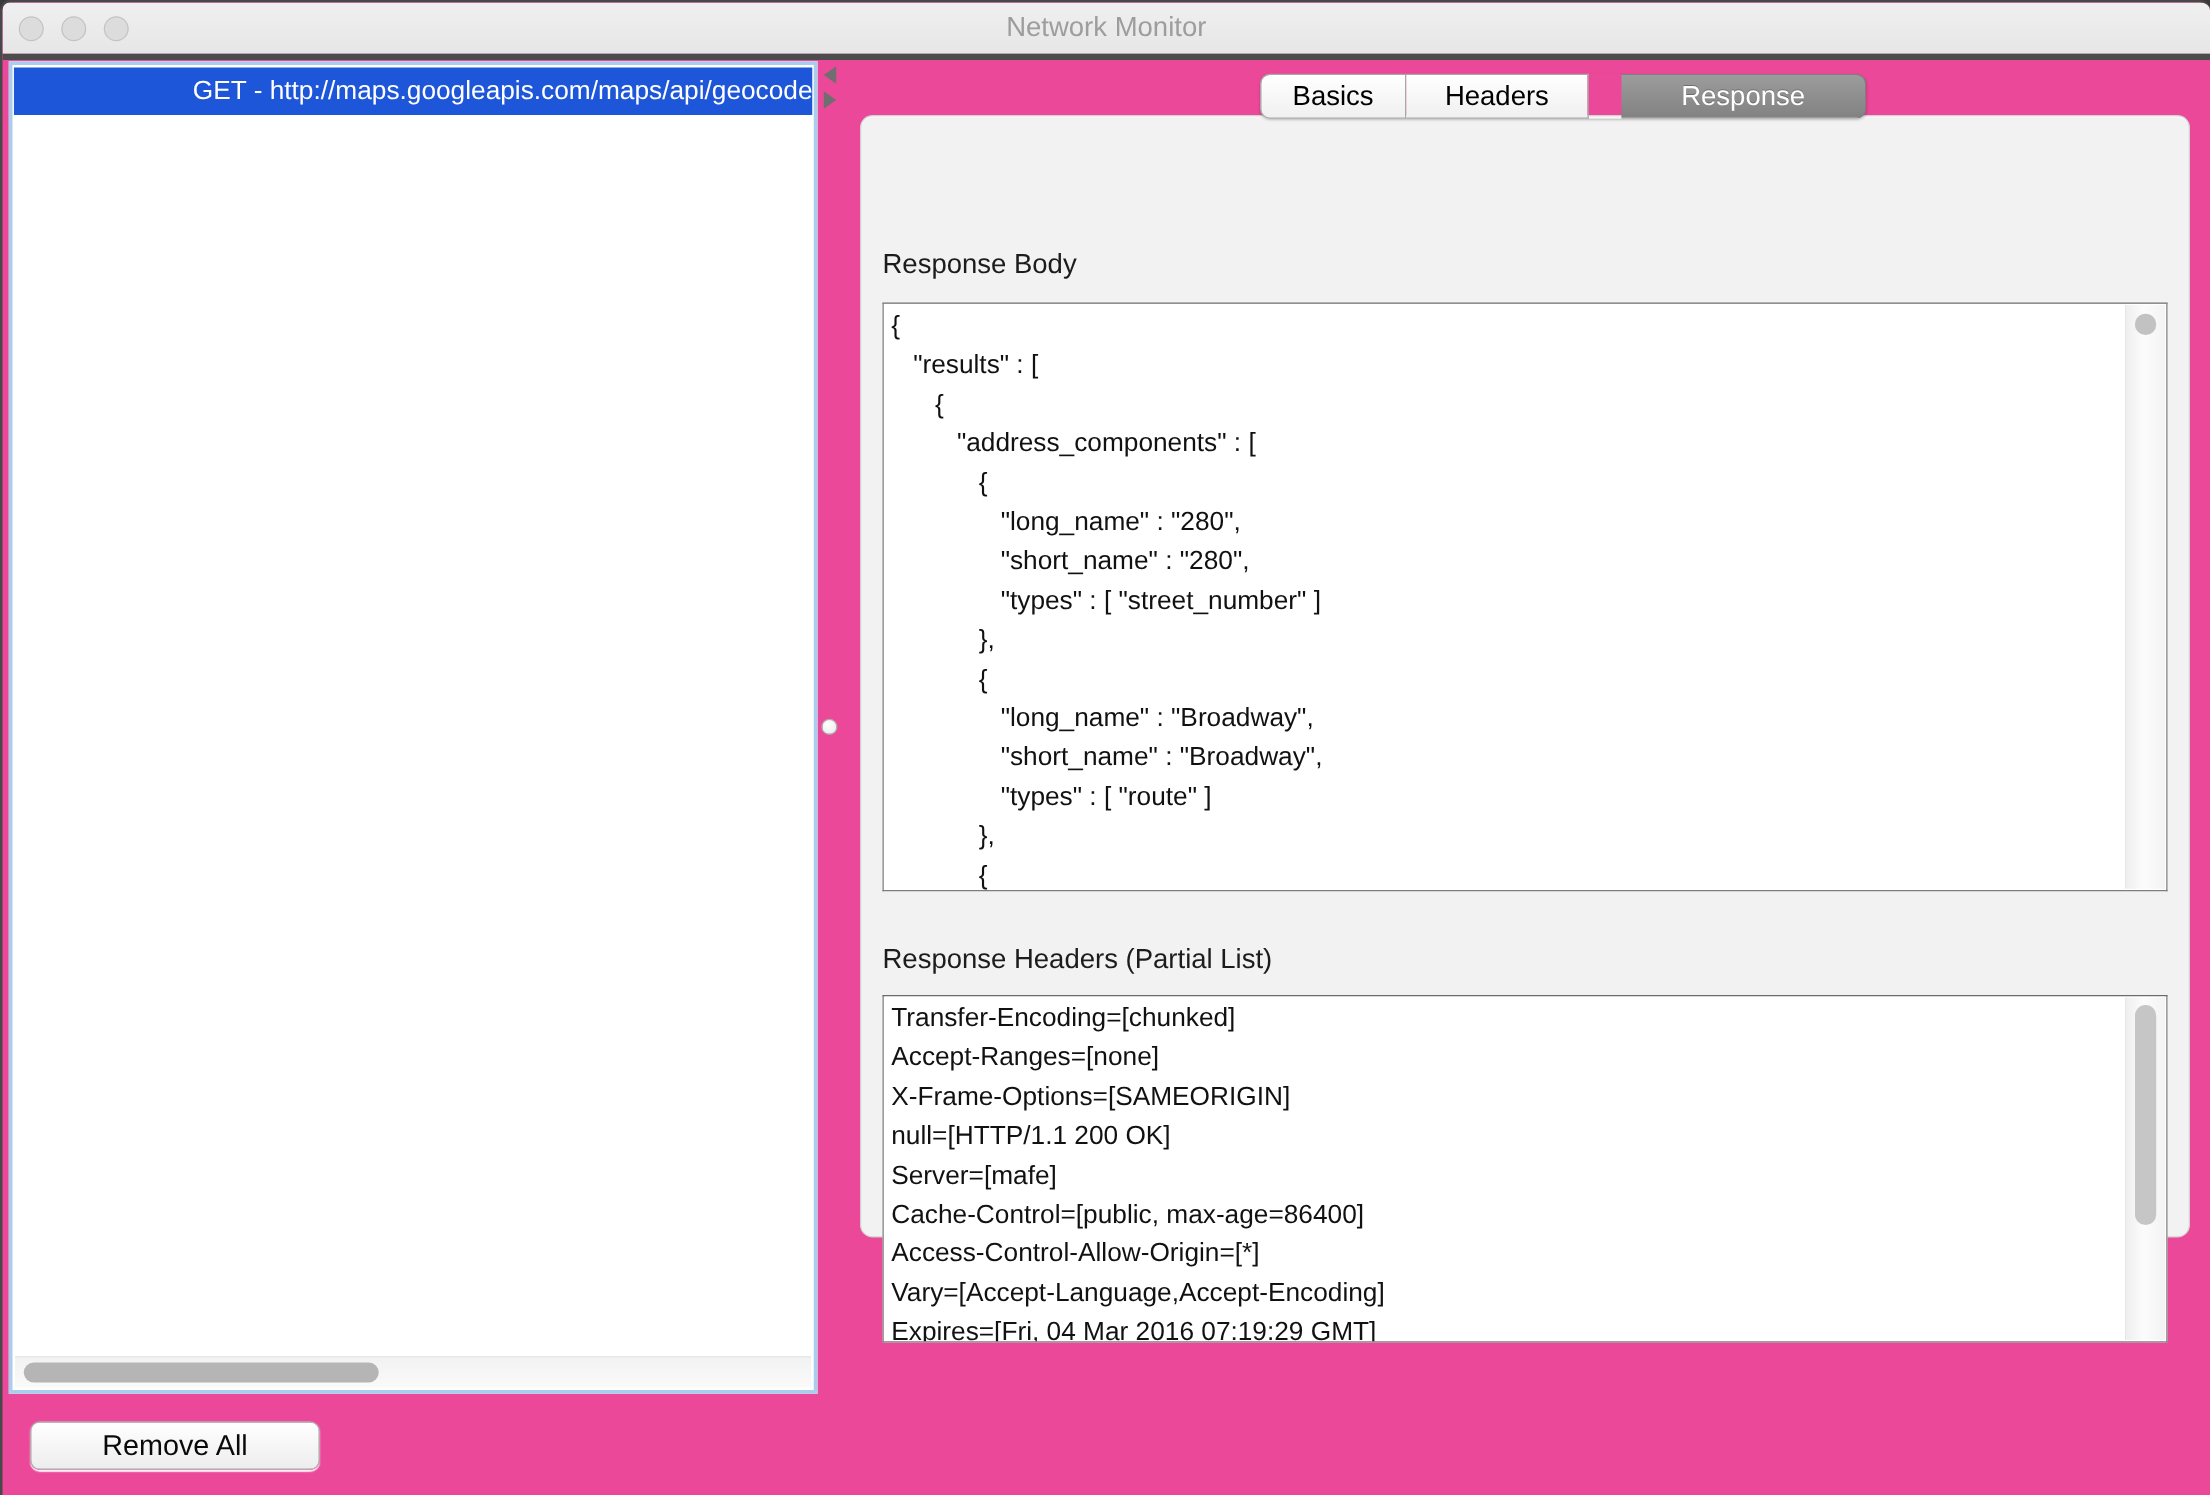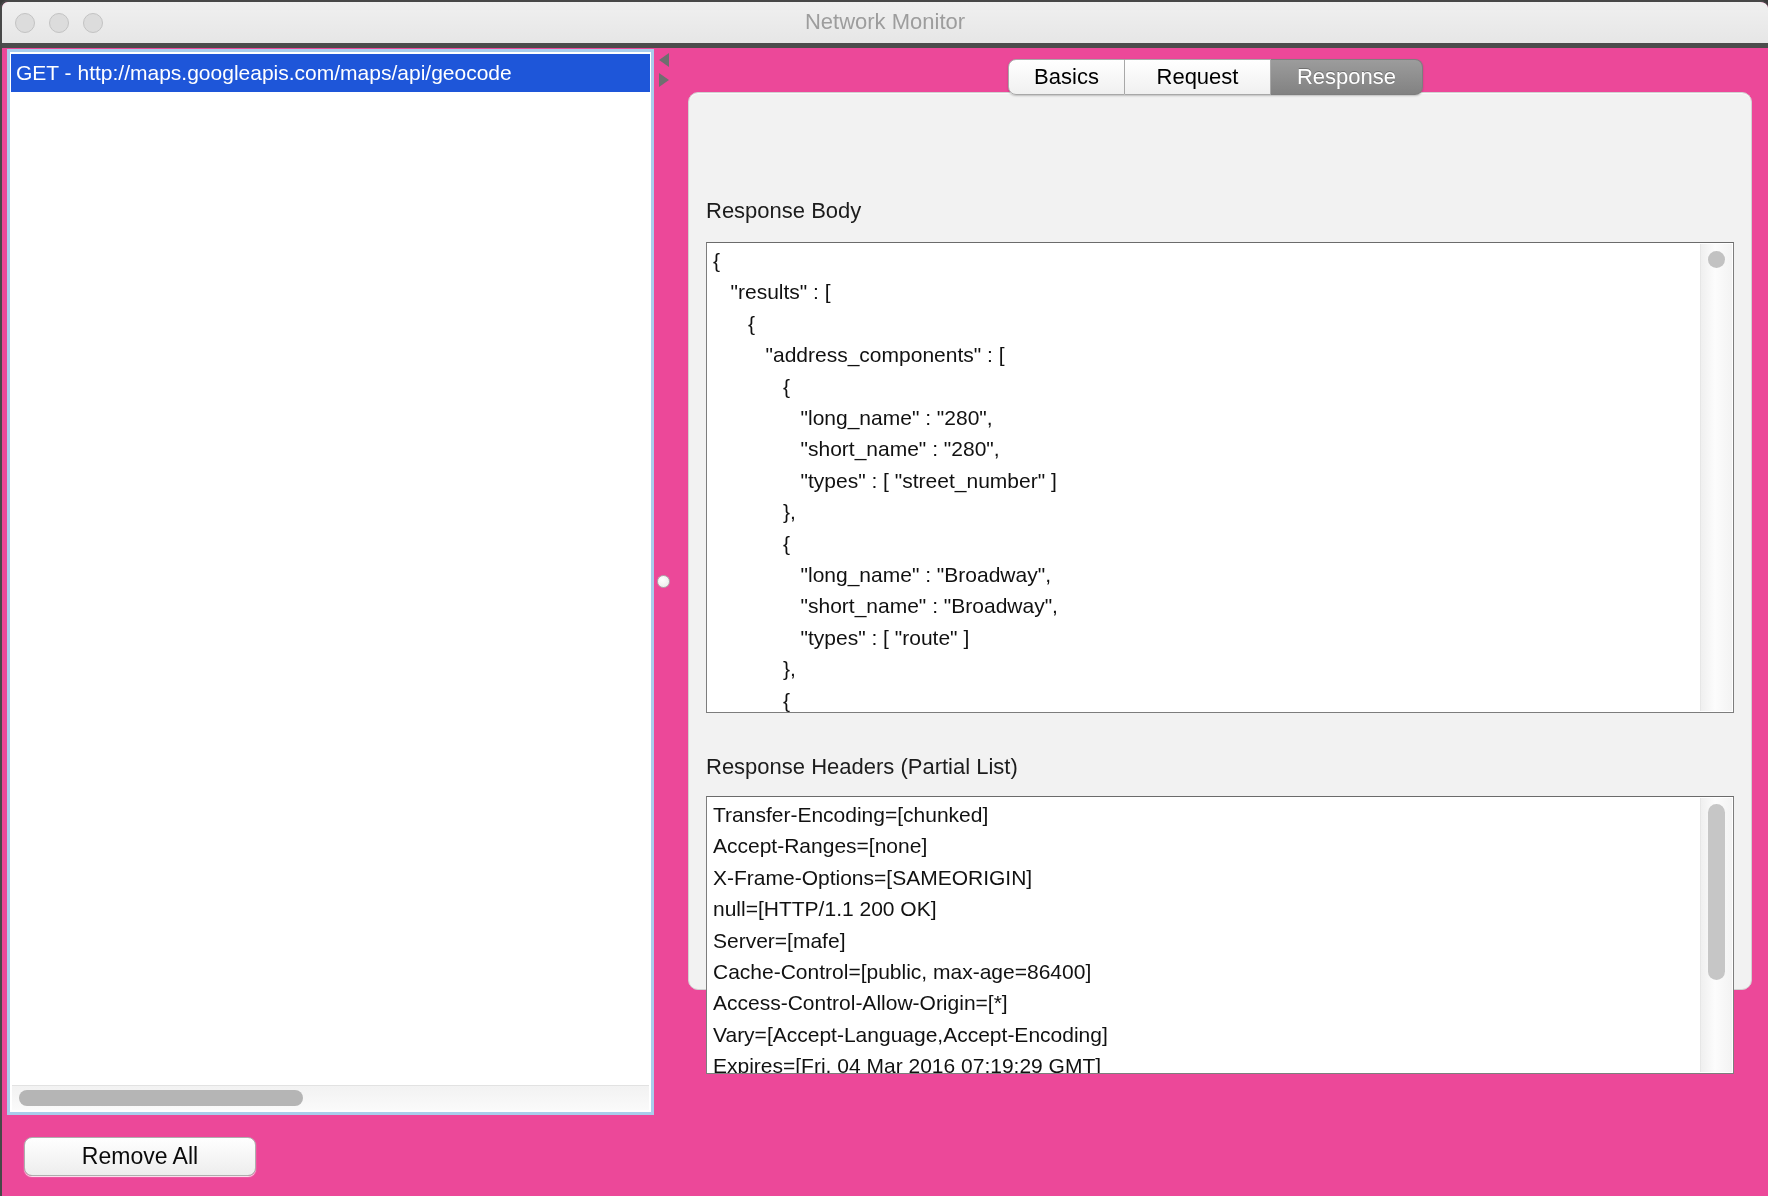--- a/index.html
+++ b/index.html
@@ -17,21 +17,21 @@
     font-size: 22px; color: #9d9d9d; }
   .traffic { position: absolute; top: 11px; width: 20px; height: 20px; border-radius: 50%;
     background: #dcdcdc; border: 1px solid #c3c3c3; }
   .tl-close { left: 13px; } .tl-min { left: 47px; } .tl-zoom { left: 81px; }
   .titlebar-divider { position: absolute; left: 0; top: 41px; width: 100%; height: 5px;
     background: #4c4c4c; }
 
   
   .list-panel { position: absolute; left: 5px; top: 47px; width: 647px; height: 1066px;
     background: #ffffff; border: 3px solid #a9cdec; }
-  .list-inner { position: absolute; inset: 1px; background: #fff; overflow: hidden; }
+  .list-inner { position: absolute; inset: 1px; background: #fff; overflow: hidden; text-align: right; }
   .list-row-selected { position: absolute; left: 0; top: 1px; width: 100%; height: 38px;
     background: #1e56d9; color: #ffffff; font-size: 21px; line-height: 38px;
     padding-left: 5px; white-space: nowrap; overflow: hidden; }
   .hscroll-track { position: absolute; left: 1px; right: 1px; bottom: 1px; height: 25px;
     background: linear-gradient(#f2f2f2, #fafafa); border-top: 1px solid #e2e2e2; }
   .hscroll-thumb { position: absolute; left: 7px; top: 4px; width: 284px; height: 16px;
     border-radius: 8px; background: #b5b5b5; }
 
   
   .divider { position: absolute; left: 655px; top: 47px; width: 14px; height: 1066px; }
@@ -50,23 +50,23 @@
     background: #f2f2f2; border: 1px solid #d2d2d2; border-radius: 10px;
     box-shadow: inset 0 1px 0 rgba(255,255,255,.6); }
 
   .tab-bar { position: absolute; left: 1006px; top: 57px; height: 36px; display: flex;
     border-radius: 8px; box-shadow: 0 1px 2px rgba(0,0,0,.22); }
   .tab { height: 36px; font-size: 22px; text-align: center; line-height: 34px;
     border: 1px solid #a8a8a8; border-left: none;
     background: linear-gradient(#ffffff, #f0f0f0); color: #000; }
   .tab-first { border-left: 1px solid #a8a8a8; border-radius: 8px 0 0 8px; width: 117px; }
   .tab-mid { width: 146px; }
-  .tab-active { width: 152px; border-radius: 0 8px 8px 0; border-color: #7e7e7e;
+  .tab-active { width: 196px; border-radius: 0 8px 8px 0; border-color: #7e7e7e;
     background: linear-gradient(#9c9c9c, #828282); color: #ffffff;
-    text-shadow: 0 -1px 0 rgba(0,0,0,.25); }
+    text-shadow: 0 -1px 0 rgba(0,0,0,.25); margin-left: 26px; }
 
   .section-label { position: absolute; font-size: 22px; color: #1c1c1c; }
   .label-body { left: 704px; top: 196px; }
   .label-headers { left: 704px; top: 752px; text-align: right; }
 
   .textarea { position: absolute; left: 704px; width: 1028px; background: #ffffff;
     border: 1px solid #7d7d7d; border-top-color: #6b6b6b; overflow: hidden; }
   .ta-body { top: 240px; height: 471px; }
   .ta-headers { top: 794px; height: 278px; }
   .textarea pre { font-family: "Liberation Sans", "DejaVu Sans", sans-serif;
@@ -112,21 +112,21 @@
   <div class="divider">
     <div class="arr-left"></div>
     <div class="arr-right"></div>
     <div class="grip-dot"></div>
   </div>
 
   <div class="tab-pane"></div>
 
   <div class="tab-bar">
     <div class="tab tab-first">Basics</div>
-    <div class="tab tab-mid">Request</div>
+    <div class="tab tab-mid">Headers</div>
     <div class="tab tab-active">Response</div>
   </div>
 
   <div class="section-label label-body">Response Body</div>
   <div class="textarea ta-body">
     <pre>{
    "results" : [
       {
          "address_components" : [
             {

